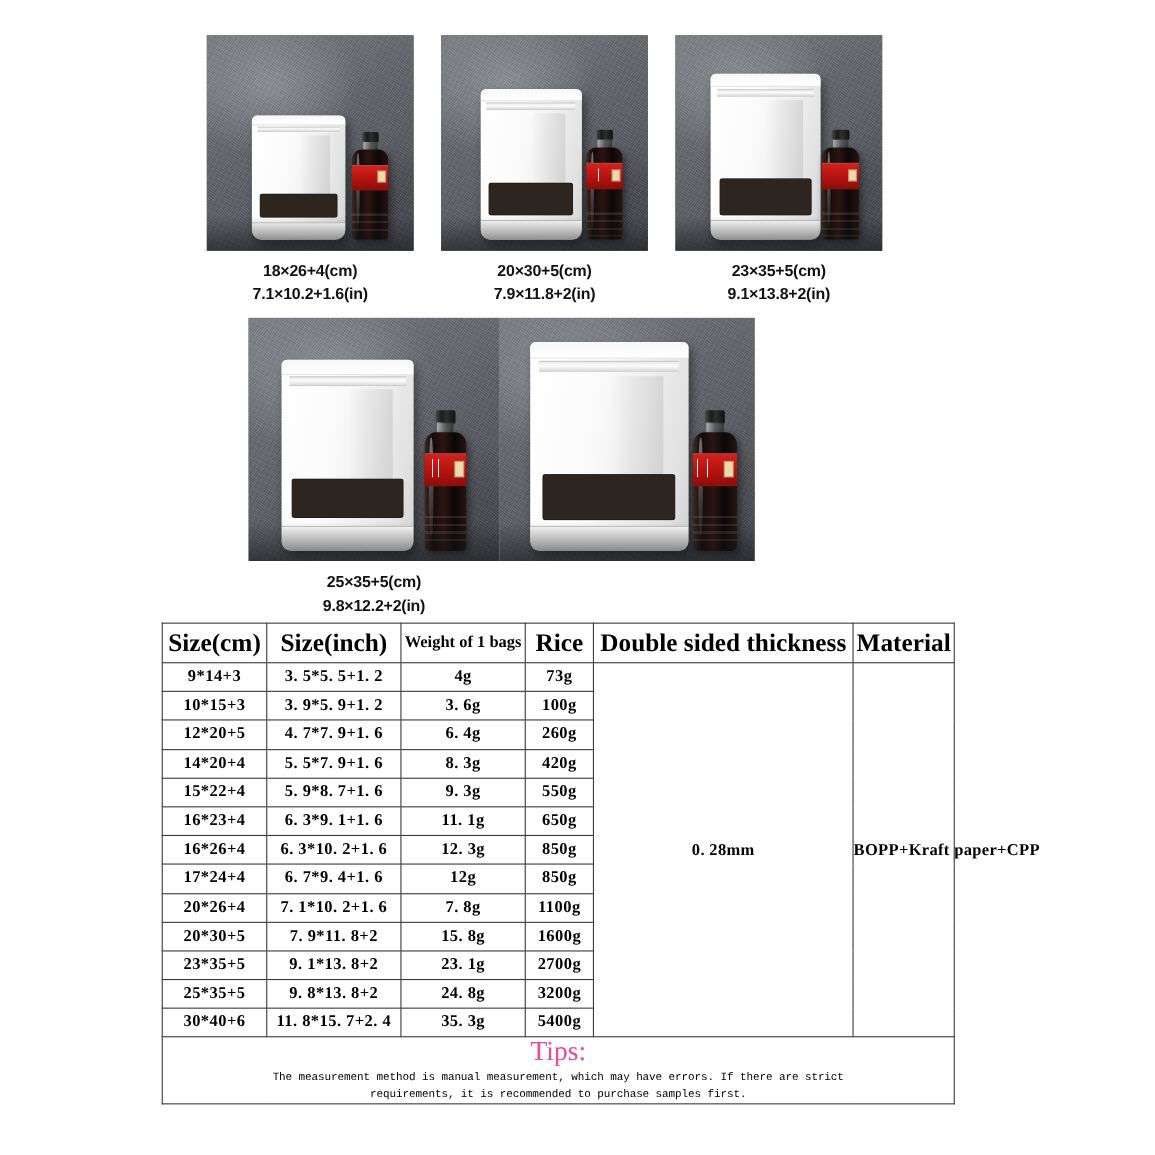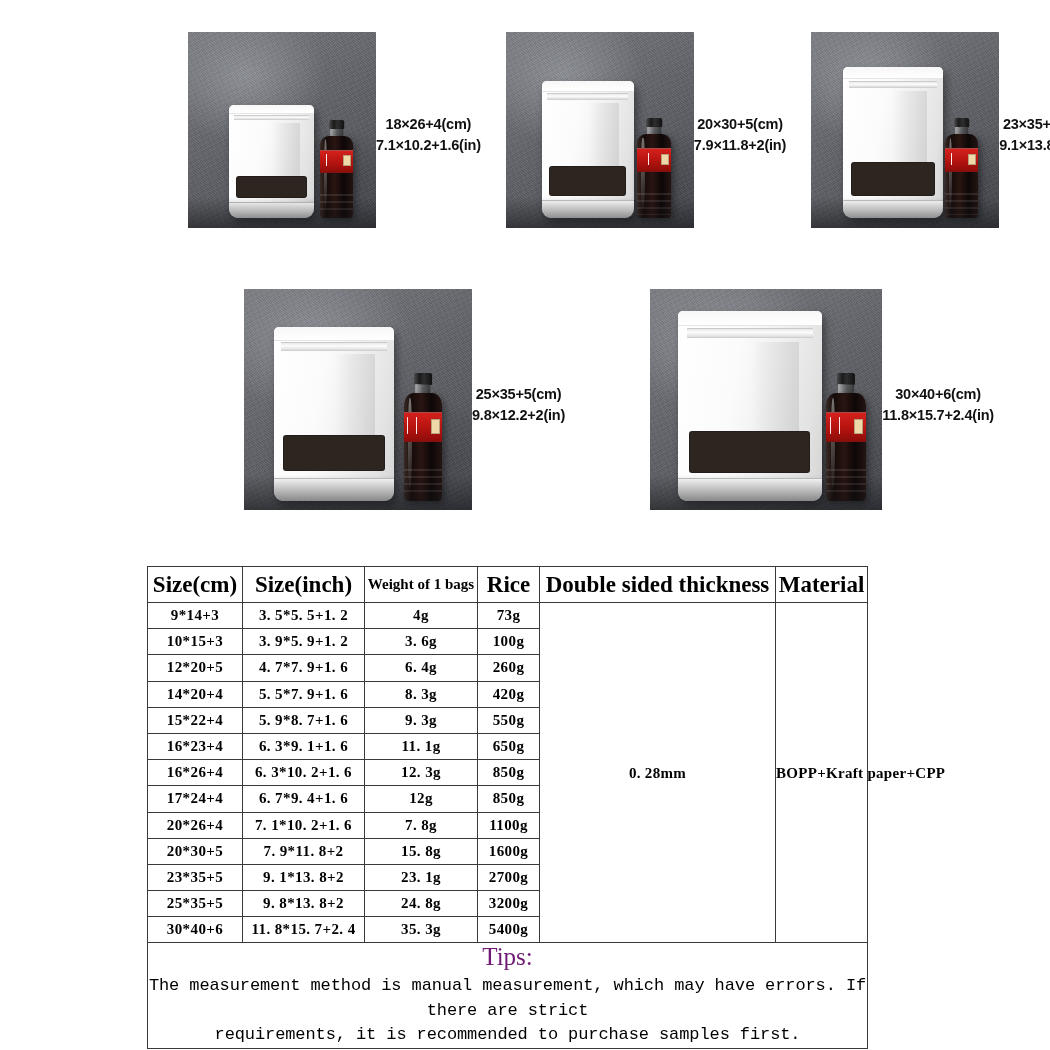--- a/index.html
+++ b/index.html
@@ -11,21 +11,21 @@
   }
   #page {
     position: relative;
     width: 1050px; height: 1050px;
     background: #ffffff;
     overflow: hidden;
   }
 
   
   .gallery-row { position: absolute; display: flex; }
-  .product-card { display: flex; flex-direction: row; align-items: center; }
+  .product-card { display: flex; flex-direction: column; align-items: center; }
 
   .photo {
     position: relative;
     overflow: hidden;
     background: #6e7076;
     background-image:
       radial-gradient(ellipse 70% 55% at 30% 22%, #8d9096 0%, rgba(141,144,150,0) 62%),
       radial-gradient(ellipse 60% 50% at 82% 80%, #44464c 0%, rgba(68,70,76,0) 60%),
       linear-gradient(152deg, #7b7d83 0%, #63656b 42%, #55575d 72%, #46484e 100%);
   }
@@ -213,27 +213,27 @@
     letter-spacing: .3px;
     line-height: 1.35;
   }
   td.tips-cell {
     padding: 6px 10px 9px;
     text-align: center;
   }
   .tips-title {
     font-family: "Liberation Serif", serif;
     font-size: 25px;
-    color: #701a75;
+    color: #ec4899;
     line-height: 1.15;
     margin-bottom: 2px;
   }
   .tips-body {
     font-family: "Liberation Mono", monospace;
-    font-size: 17px;
+    font-size: 10px;
     color: #000;
     line-height: 1.45;
     letter-spacing: -.1px;
   }
 </style>
 </head>
 <body>
 
 <div id="page">
 
@@ -317,21 +317,21 @@
           </div>
         </div>
       </div>
       <div class="caption" style="font-size:14.5px; margin-top:9px;">
         <span class="line">23×35+5(cm)</span>
         <span class="line">9.1×13.8+2(in)</span>
       </div>
     </div>
   </div>
 
-  <div class="gallery-row" id="gallery-row-2" style="left:244px; top:289px; gap:85px;">
+  <div class="gallery-row" id="gallery-row-2" style="left:226px; top:289px; ">
 
     <div class="product-card">
       <div class="photo" style="width:228px; height:221px;">
         <div class="pouch" style="left:13%; top:17%; width:53%; height:79%;">
           <div class="topseal"></div>
           <div class="zip"></div>
           <div class="crease"></div>
           <div class="window fill-dates" style="top:62%; height:21%;"></div>
           <div class="bottomgusset" style="height:13%;"></div>
         </div>
@@ -368,24 +368,20 @@
           <div class="neck"></div>
           <div class="body">
             <div class="shine"></div>
             <div class="label">
               <div class="script"></div>
               <div class="chip"></div>
             </div>
             <div class="ribs"></div>
           </div>
         </div>
-      </div>
-      <div class="caption" style="font-size:14.5px; margin-top:10px;">
-        <span class="line">30×40+6(cm)</span>
-        <span class="line">11.8×15.7+2.4(in)</span>
       </div>
     </div>
   </div>
 
   <div id="spec-table-wrap">
     <table class="spec">
       <colgroup>
         <col style="width:95px">
           <col style="width:122px">
           <col style="width:113px">

